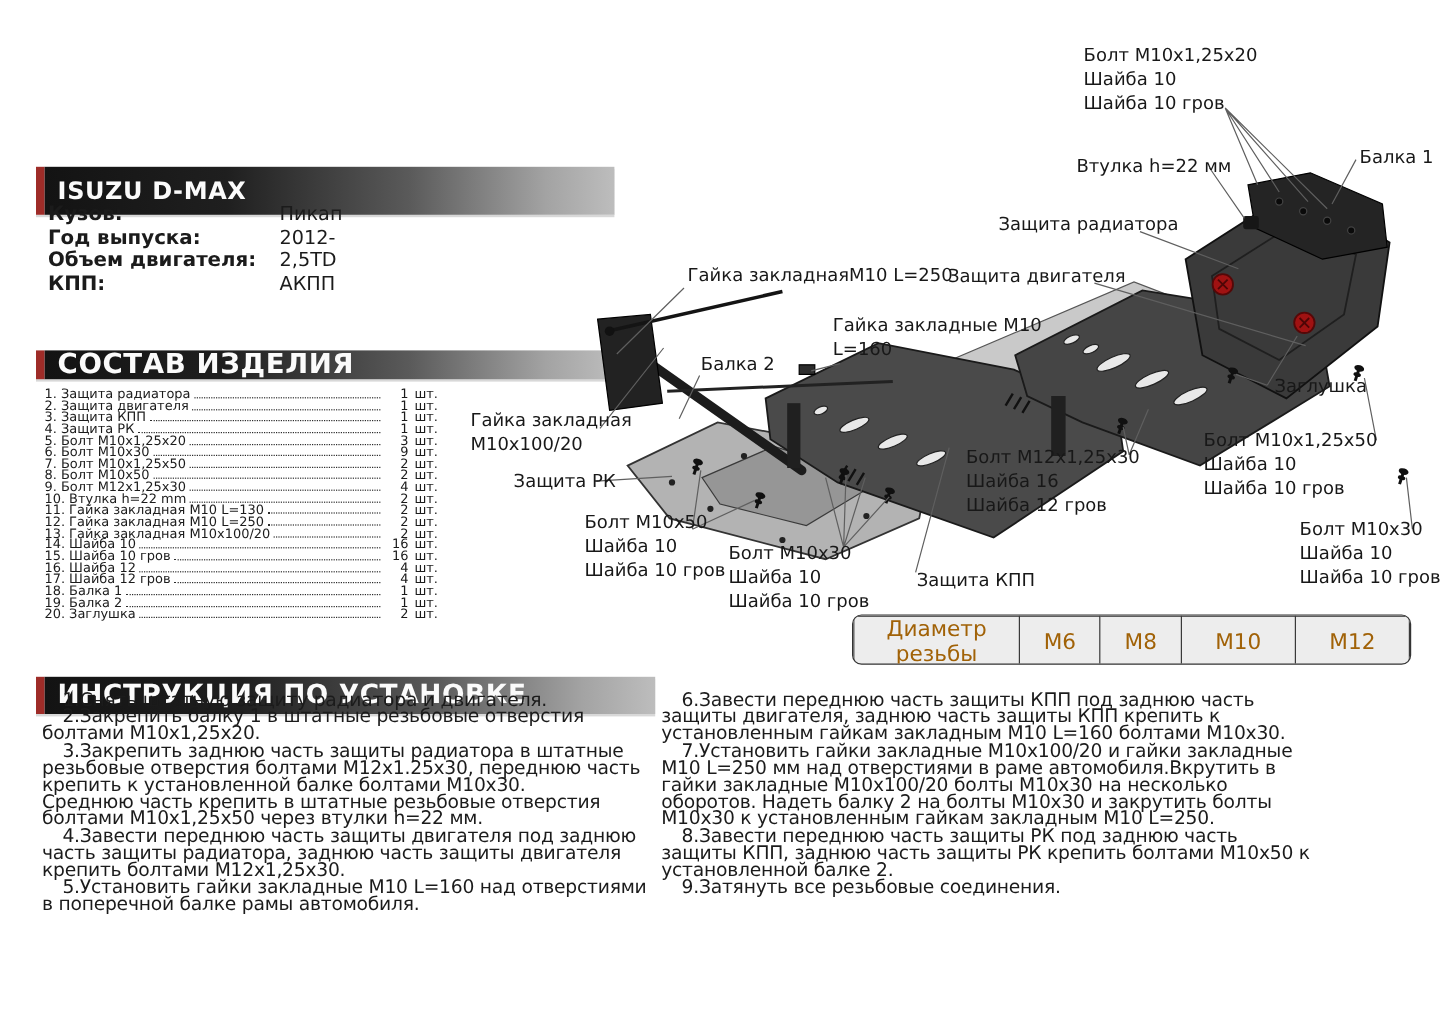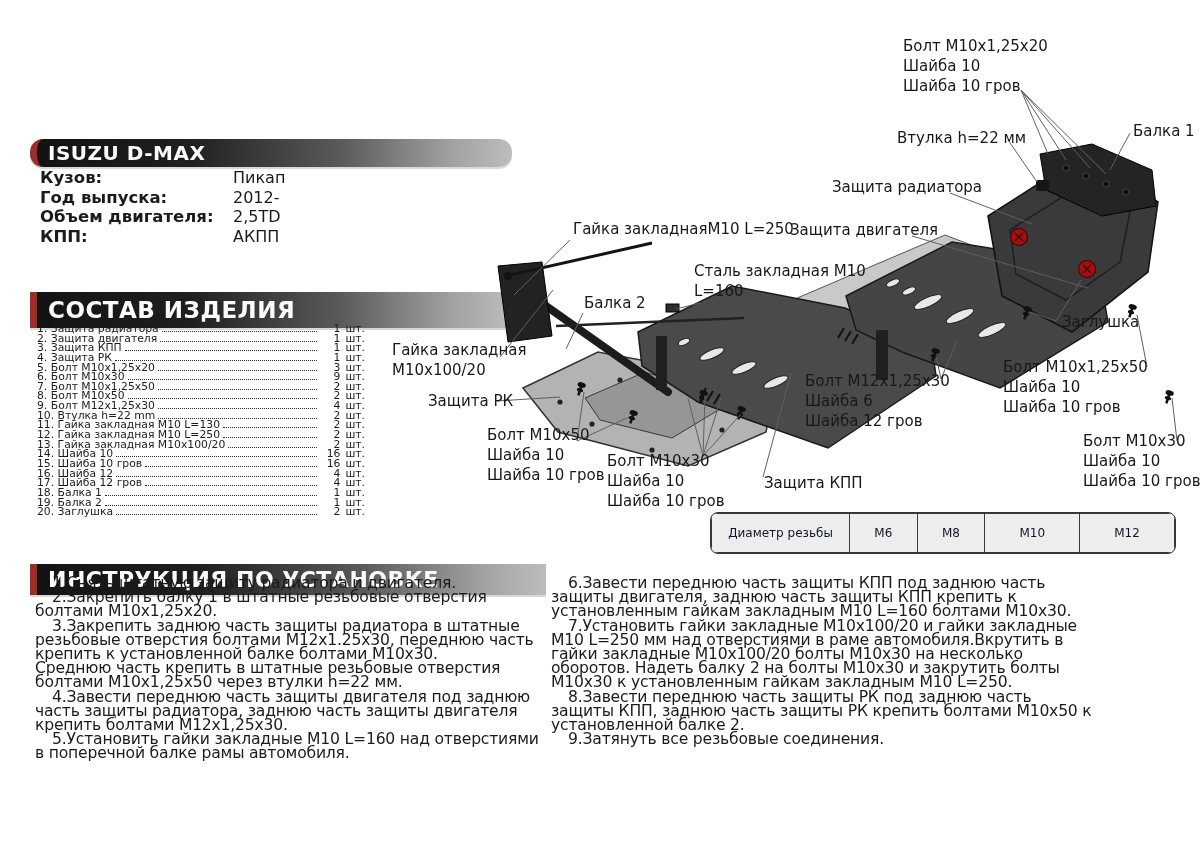--- a/index.html
+++ b/index.html
@@ -2,22 +2,22 @@
 <html><head>
 <meta charset="utf-8">
 <style>
   html,body{margin:0;padding:0;background:#fff;}
   .page{position:relative;width:1200px;height:848px;background:#ffffff;overflow:hidden;
         font-family:"DejaVu Sans",sans-serif;color:#1b1b1b;}
   .bar{position:absolute;display:flex;align-items:center;box-sizing:border-box;
        background:linear-gradient(90deg,#131313 0%,#1f1f1f 32%,#5a5a5a 64%,#a3a3a3 88%,#bdbdbd 100%);
        border-left:7px solid #9e2c28;color:#fbfbfb;font-weight:bold;padding-left:11px;
        letter-spacing:.5px;box-shadow:0 2px 0 #d8d8d8;}
-  #bar-title{left:30px;top:139px;width:482px;height:28px;font-size:20px;border-radius:13px;}
-  #bar-parts{left:30px;top:292px;width:482px;height:36px;font-size:23px;}
+  #bar-title{left:30px;top:139px;width:482px;height:40px;font-size:20px;}
+  #bar-parts{left:30px;top:292px;width:482px;height:24px;font-size:23px;}
   #bar-instr{left:30px;top:518px;width:516px;height:31px;font-size:22px;margin-top:46px;}
 
   .info{position:absolute;left:40px;top:168px;width:490px;}
   .irow{display:flex;line-height:19.5px;font-size:16px;}
   .ilabel{width:193px;font-weight:bold;font-size:16.5px;flex:none;}
   .ival span{display:block;}
 
   .parts{position:absolute;left:37px;top:324px;width:328px;font-size:10.8px;}
   .prow{display:flex;align-items:baseline;height:9.65px;line-height:9.65px;white-space:nowrap;}
   .pname{flex:none;}
@@ -26,21 +26,21 @@
   .punit{flex:none;}
 
   .col{position:absolute;top:576px;font-size:15.6px;line-height:14.2px;letter-spacing:-0.2px;}
   #col-left{left:35px;width:512px;}
   #col-right{left:551px;width:546px;}
   .col p{margin:0;}
   .col p.ind{text-indent:17px;}
 
   .twrap{position:absolute;left:710px;top:512px;width:466px;height:42px;border:1.5px solid #333;
          border-radius:8px;overflow:hidden;background:#ededed;box-sizing:border-box;}
-  .twrap table{width:100%;height:100%;border-collapse:collapse;font-size:12px;color:#0f172a;}
+  .twrap table{width:100%;height:100%;border-collapse:collapse;font-size:18px;color:#a16207;}
   .twrap td{border:1px solid #3a3a3a;text-align:center;padding:0;}
   .twrap td.hc{width:137px;}
 
   .dlabel{position:absolute;font-size:15px;line-height:20px;white-space:nowrap;color:#181818;}
   .dlabel span{display:block;}
   #diagram-svg{position:absolute;left:380px;top:20px;}
 </style>
 </head>
 <body>
 
@@ -375,21 +375,21 @@
   <div class="dlabel" style="left:832px;top:177px">
     <span>Защита радиатора</span>
   </div>
   <div class="dlabel" style="left:790px;top:220px">
     <span>Защита двигателя</span>
   </div>
   <div class="dlabel" style="left:573px;top:219px">
     <span>Гайка закладнаяМ10 L=250</span>
   </div>
   <div class="dlabel" style="left:694px;top:261px">
-    <span>Сталь закладная М10</span>
+    <span>Гайка закладные М10</span>
     <span>L=160</span>
   </div>
   <div class="dlabel" style="left:584px;top:293px">
     <span>Балка 2</span>
   </div>
   <div class="dlabel" style="left:392px;top:340px">
     <span>Гайка закладная</span>
     <span>М10х100/20</span>
   </div>
   <div class="dlabel" style="left:428px;top:391px">
@@ -403,21 +403,21 @@
   <div class="dlabel" style="left:607px;top:451px">
     <span>Болт М10х30</span>
     <span>Шайба 10</span>
     <span>Шайба 10 гров</span>
   </div>
   <div class="dlabel" style="left:764px;top:473px">
     <span>Защита КПП</span>
   </div>
   <div class="dlabel" style="left:805px;top:371px">
     <span>Болт М12х1,25х30</span>
-    <span>Шайба 6</span>
+    <span>Шайба 16</span>
     <span>Шайба 12 гров</span>
   </div>
   <div class="dlabel" style="left:1003px;top:357px">
     <span>Болт М10х1,25х50</span>
     <span>Шайба 10</span>
     <span>Шайба 10 гров</span>
   </div>
   <div class="dlabel" style="left:1083px;top:431px">
     <span>Болт М10х30</span>
     <span>Шайба 10</span>

